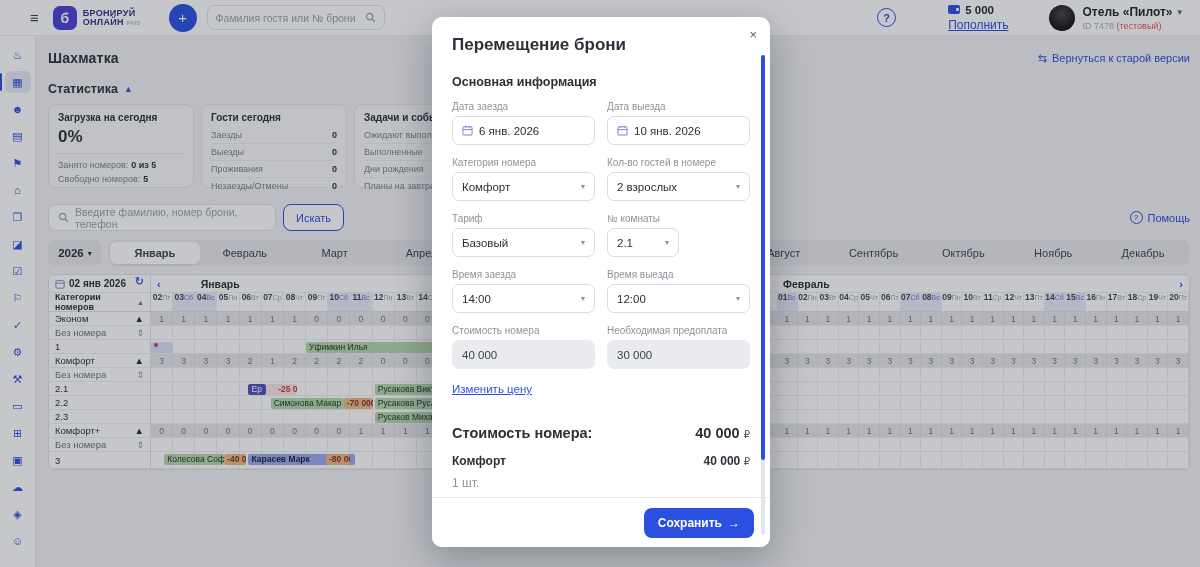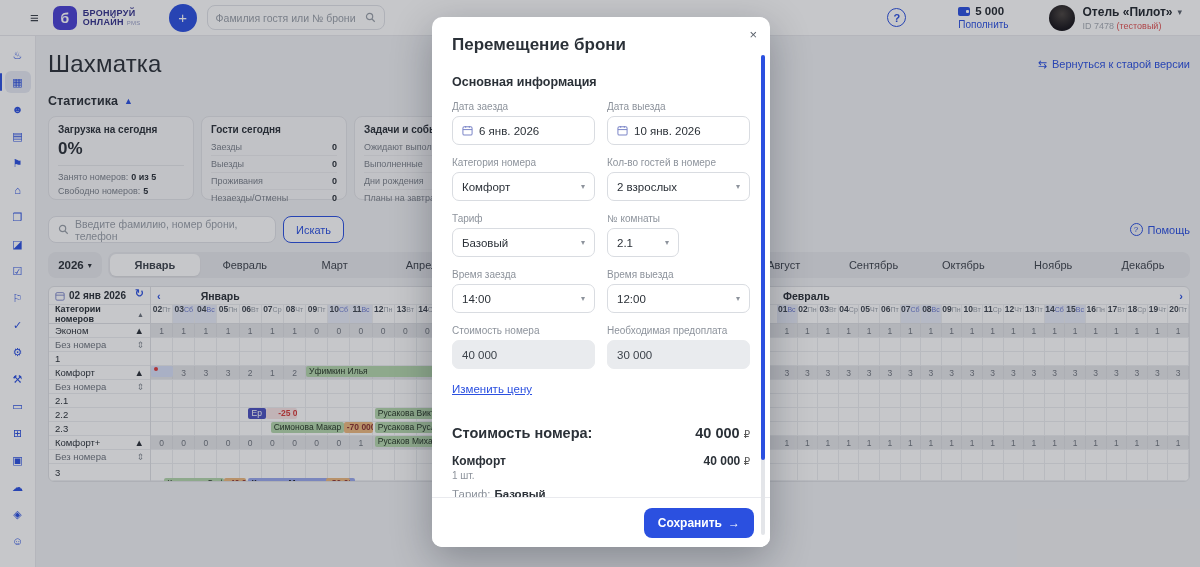--- a/index.html
+++ b/index.html
@@ -13,36 +13,36 @@
   .logo-txt .pms{font-size:6px;color:#9aa0c8;font-weight:normal}
   .plus-btn{width:28px;height:28px;border-radius:50%;background:#2b50e0;color:#fff;font-size:15px;display:flex;align-items:center;justify-content:center;margin-left:28px}
   .hsearch{margin-left:10px;width:178px;height:25px;border:1px solid #e0e2e7;border-radius:8px;display:flex;align-items:center;padding:0 8px;color:#9aa0a9;font-size:10.5px;background:#fff}
   .hsearch .ph{flex:1}
   .hdr-right{margin-left:auto;display:flex;align-items:center;padding-right:18px}
   .qcircle{width:19px;height:19px;border:1.5px solid #2b50e0;border-radius:50%;color:#2b50e0;font-size:11px;font-weight:bold;display:flex;align-items:center;justify-content:center;margin-right:52px}
   .balance{display:flex;flex-direction:column;gap:2px;margin-right:40px}
   .balance-top{display:flex;align-items:center;gap:5px;font-size:11.5px;font-weight:bold;color:#23282f}
   .wallet{width:12px;height:9px;background:#2b50e0;border-radius:2px;position:relative}
   .wallet:after{content:"";position:absolute;right:1px;top:3px;width:3px;height:3px;background:#fff;border-radius:1px}
-  .topup{font-size:10px;color:#2b50e0;}
+  .topup{font-size:12px;color:#2b50e0;text-decoration:underline}
   .avatar{width:26px;height:26px;border-radius:50%;background:radial-gradient(circle at 50% 35%,#4a4440,#17151a 70%);margin-right:8px}
   .hotel{display:flex;flex-direction:column;gap:2px}
   .hotel-top{display:flex;align-items:center;gap:5px;font-size:12px;font-weight:bold;color:#23282f}
   .hotel-top .chev{color:#5a616b;font-size:9px}
   .hotel-sub{font-size:9px;color:#a7acb4}
   .hotel-sub .test{color:#e05252}
   
   .sidebar{position:absolute;top:36px;left:0;width:36px;bottom:0;background:#fff;border-right:1px solid #e8e9ec;display:flex;flex-direction:column;align-items:center;padding-top:8px;gap:5px;z-index:5}
   .sb-item{width:26px;height:22px;display:flex;align-items:center;justify-content:center;color:#2b50e0;font-size:11px;border-radius:6px;position:relative;cursor:pointer}
   .sb-item.active{background:#e7eaf3}
   .sb-item.active:before{content:"";position:absolute;left:-5px;top:2px;bottom:2px;width:2px;background:#2b50e0;border-radius:2px}
   
   .content{position:absolute;left:36px;top:36px;right:0;bottom:0;background:#f1f2f4;padding:0 10px 0 12px}
   .title-row{display:flex;align-items:center;justify-content:space-between;margin-top:14px}
-  .page-title{font-size:24px;font-weight:normal;letter-spacing:.2px}
+  .page-title{font-size:14px;font-weight:bold;letter-spacing:.2px}
   .old-link{color:#2b50e0;font-size:11px;display:flex;gap:5px;align-items:center}
   .stats-row{margin-top:16px;display:flex;align-items:center;gap:6px;font-size:12.5px;font-weight:bold}
   .stats-row .chev{color:#2b50e0;font-size:9px}
   .cards{display:flex;gap:7px;margin-top:8px}
   .card{width:146px;height:84px;background:#f8f8fa;border:1px solid #e3e4e8;border-radius:8px;padding:7px 9px;font-size:9px}
   .card-title{font-size:10px;font-weight:bold;margin-bottom:4px}
   .card-big{font-size:17px;font-weight:bold;margin:2px 0 6px}
   .card-div{border-top:1px solid #e6e7ea;margin:4px 0}
   .kv{display:flex;justify-content:space-between;padding:3px 0;border-bottom:1px solid #ececef;color:#7c828b}
   .kv:last-child{border-bottom:none}
@@ -77,21 +77,21 @@
   .dcell.we{background:#e9ecf8}
   .dcell.we .dw{color:#6c7bd0}
   .lrow{height:14px;display:flex;align-items:center;padding:0 6px;font-size:9.5px;border-bottom:1px solid #eceef0;justify-content:space-between}
   .lrow.sub{color:#6d737c}
   .lrow.sub .hicon{color:#8a9098;font-size:9px}
   .lrow.last,.arow.last{height:17px}
   .arow{height:14px;display:flex;position:relative;border-bottom:1px solid #eceef0}
   .arow.cat{background:#e6e7ea}
   .acell{flex:1;border-right:1px solid #eceef0;display:flex;align-items:center;justify-content:center;font-size:8.5px;color:#70767f}
   .arow.cat .acell{border-right:1px solid #dcdee2}
-  .bar{position:absolute;top:14px;height:11px;border-radius:2px;font-size:8.5px;line-height:11px;padding:0 3px;white-space:nowrap;overflow:hidden;z-index:2;cursor:pointer}
+  .bar{position:absolute;top:2px;height:11px;border-radius:2px;font-size:8.5px;line-height:11px;padding:0 3px;white-space:nowrap;overflow:hidden;z-index:2;cursor:pointer}
   .bar.green{background:#b5d7ad;color:#263626}
   .bar.blue{background:#9aa9ee;color:#1e2430}
   .bar.indigo{background:#4b50bf;color:#fff}
   .bar.chip-red{background:#f8e4e4;color:#d63c3c;font-weight:bold}
   .bar.chip-orange{background:#ecb97f;color:#8a3030;font-weight:bold;z-index:3}
   .bar.marker{background:#d9e1f8}
   .bar.marker i{display:block;width:4px;height:4px;border-radius:50%;background:#e03a3a;margin-top:1px}
   .pick{display:flex;gap:4px;font-size:10px;font-weight:bold;height:18px;padding:0 6px;border-bottom:1px solid #eceef0;justify-content:space-between}
   .pick .hist{color:#2b50e0;font-size:11px}
   .lhead2{height:19px;display:flex;align-items:center;justify-content:space-between;padding:0 6px;font-size:9px;font-weight:bold;color:#2b3138;border-bottom:1px solid #dfe1e5}
@@ -107,21 +107,21 @@
   .mbox{height:29px;border:1px solid #d9dce1;border-radius:7px;display:flex;align-items:center;gap:6px;padding:0 9px;font-size:11.5px;color:#2b3138;background:#fff}
   .mbox .chev{margin-left:auto;color:#8d939c;font-size:8px}
   .mbox.narrow{width:72px}
   .mbox.disabled{background:#e9ebee;border-color:#e9ebee;color:#3c424a}
   .mlink{display:inline-block;margin-top:14px;font-size:11.5px;color:#2b50e0;text-decoration:underline}
   .mtotal{display:flex;justify-content:space-between;align-items:baseline;margin-top:28px}
   .mtotal .l{font-size:14.5px;font-weight:bold}
   .mtotal .v{font-size:14.5px;font-weight:bold}
   .mtotal .v small,.mitem .v small{font-size:10px;font-weight:normal;color:#555}
   .mitem{display:flex;justify-content:space-between;margin-top:13px;font-size:12px;font-weight:bold}
-  .mqty{font-size:10px;color:#8d939c;margin-top:2px}
+  .mqty{font-size:12px;color:#8d939c;margin-top:8px}
   .mkv{font-size:11.5px;margin-top:7px;color:#8d939c}
   .mkv b{color:#2b3138;margin-left:4px}
   .mfooter{position:absolute;left:0;right:0;bottom:0;height:50px;border-top:1px solid #e9eaee;display:flex;align-items:center;justify-content:flex-end;padding:0 16px;border-radius:0 0 10px 10px;background:#fff}
   .btn-save{background:#2b50e0;color:#fff;font-size:12px;font-weight:bold;border:none;border-radius:8px;padding:8px 14px;display:flex;gap:6px;align-items:center;cursor:pointer}
   .mscroll{position:absolute;right:5px;top:38px;height:480px;width:4px;border-radius:2px;background:#e3e5e9;z-index:60}
   .mscroll .thumb{width:4px;height:405px;background:#2b50e0;border-radius:2px}
   .sicon{display:inline-flex;color:#9aa0a9}
 </style>
 </head>
 <body>

